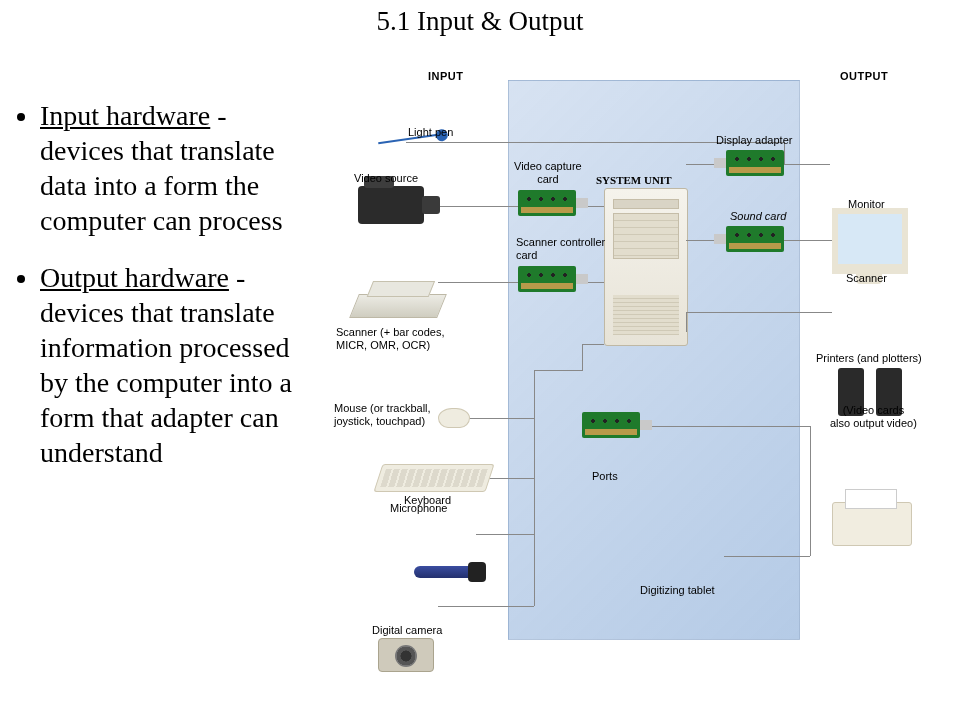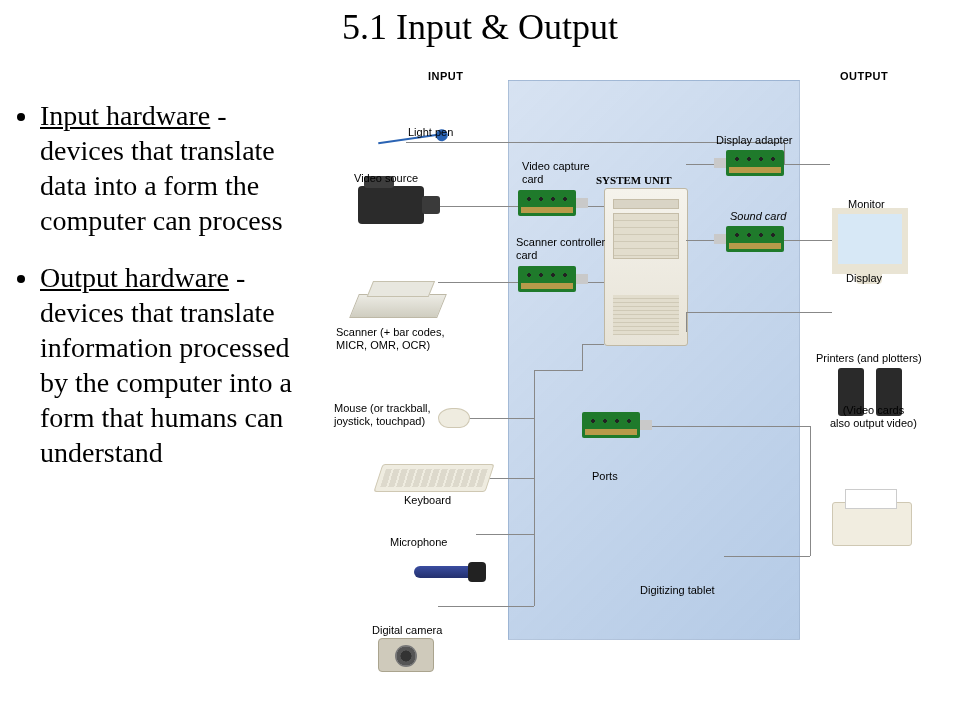--- a/index.html
+++ b/index.html
@@ -10,21 +10,21 @@
     background: #fff;
     font-family: "Times New Roman", Times, serif;
     color: #000;
     overflow: hidden;
   }
   .slide { position: relative; width: 960px; height: 720px; }
   .title {
     position: absolute;
     top: 6px; left: 0; right: 0;
     text-align: center;
-    font-size: 36px;
+    font-size: 27px;
   }
   .bullets {
     position: absolute;
     left: 6px;
     top: 70px;
     width: 300px;
     font-size: 28px;
     line-height: 1.25;
     padding-left: 34px;
     box-sizing: border-box;
@@ -184,21 +184,21 @@
 
 <div class="slide">
 
   <div class="title">5.1  Input &amp; Output</div>
 
   <ul class="bullets">
     <li>
       <span class="term">Input hardware</span><span> - devices that translate data into a form the computer can process</span>
     </li>
     <li>
-      <span class="term">Output hardware</span><span> - devices that translate information processed by the computer into a form that humans can understand</span>
+      <span class="term">Output hardware</span><span> - devices that translate information processed by the computer into a form that adapter can understand</span>
     </li>
   </ul>
 
   <div class="diagram">
     <div class="panel"></div>
 
     <div class="hdr input">INPUT</div>
     <div class="hdr output">OUTPUT</div>
     <div class="sysunit-label">SYSTEM UNIT</div>
 
@@ -237,21 +237,21 @@
 
     <div class="dev-icon lightpen" style="left:60px; top:70px;"></div>
     <div class="dev-label" style="left:90px; top:58px;">Light pen</div>
 
     <div class="dev-icon camcorder" style="left:40px; top:118px;"></div>
     <div class="dev-label" style="left:36px; top:104px;">Video source</div>
 
     <div class="dev-icon" style="left:200px; top:122px;">
         <div class="card left"></div>
       </div>
-    <div class="dev-label" style="left:204px; top:92px;">Video capture
+    <div class="dev-label" style="left:196px; top:92px;text-align:center;">Video capture
 card</div>
 
     <div class="dev-icon" style="left:200px; top:198px;">
         <div class="card left"></div>
       </div>
     <div class="dev-label" style="left:198px; top:168px;">Scanner controller
 card</div>
 
     <div class="dev-icon scanner" style="left:36px; top:226px;"></div>
     <div class="dev-label" style="left:18px; top:258px;">Scanner (+ bar codes,
@@ -263,40 +263,40 @@
 
     <div class="dev-icon" style="left:264px; top:344px;">
         <div class="card left"></div>
       </div>
     <div class="dev-label" style="left:274px; top:374px;margin-top:28px;">Ports</div>
 
     <div class="dev-icon keyboard" style="left:60px; top:396px;"></div>
     <div class="dev-label" style="left:86px; top:426px;">Keyboard</div>
 
     <div class="dev-icon microphone" style="left:96px; top:460px;"></div>
-    <div class="dev-label" style="left:72px; top:468px;">Microphone</div>
+    <div class="dev-label" style="left:72px; top:434px;">Microphone</div>
 
     <div class="dev-icon camera" style="left:60px; top:520px;"></div>
     <div class="dev-label" style="left:54px; top:556px;">Digital camera</div>
 
     <div class="dev-icon" style="left:408px; top:82px;">
         <div class="card right"></div>
       </div>
     <div class="dev-label" style="left:398px; top:66px;">Display adapter</div>
 
     <div class="dev-icon monitor" style="left:514px; top:56px;"></div>
     <div class="dev-label" style="left:530px; top:130px;">Monitor</div>
 
     <div class="dev-icon" style="left:408px; top:158px;">
         <div class="card right"></div>
       </div>
     <div class="dev-label" style="left:412px; top:142px;font-style:italic;">Sound card</div>
 
     <div class="dev-icon speakers" style="left:520px; top:150px;"></div>
-    <div class="dev-label" style="left:528px; top:204px;">Display</div>
+    <div class="dev-label" style="left:528px; top:204px;">Scanner</div>
 
     <div class="dev-icon printer" style="left:514px; top:236px;"></div>
     <div class="dev-label" style="left:498px; top:284px;">Printers (and plotters)</div>
 
     <div class="dev-label" style="left:512px; top:336px; text-align:center;">(Video cards
 also output video)</div>
 
     <div class="dev-label" style="left:322px; top:516px;">Digitizing tablet</div>
   </div>
 </div>

